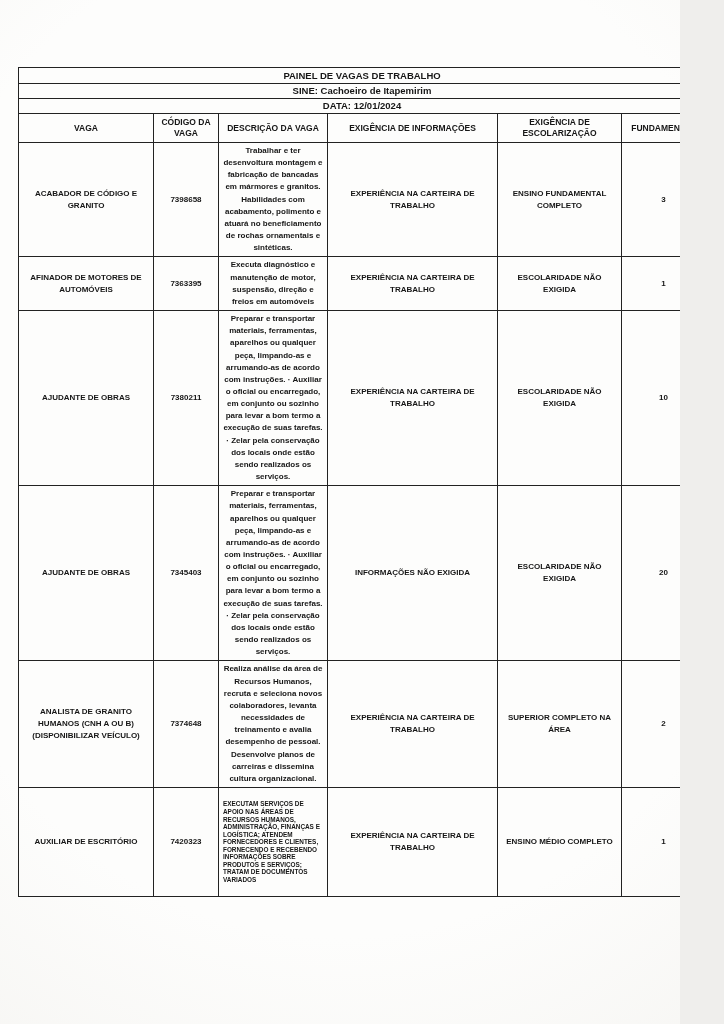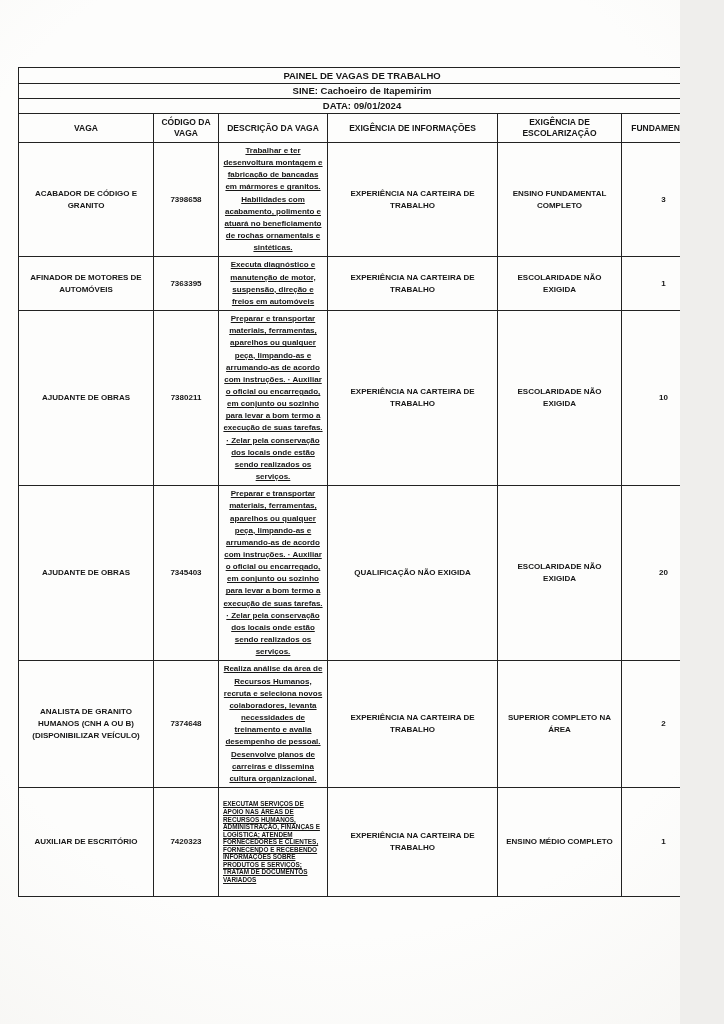--- a/index.html
+++ b/index.html
@@ -47,21 +47,21 @@
     font-size:8.5px;
     line-height:1.25;
     height:26px;
   }
   .cell{
     font-size:8px;
     text-align:center;
     vertical-align:middle;
     line-height:1.5;
   }
-  .cell.descricao{line-height:1.52;padding:2px 4px;text-decoration:underline;}
+  .cell.descricao{line-height:1.52;padding:2px 4px;}
   .cell.descricao.small{
     font-size:6.4px;
     text-align:left;
     line-height:1.18;
     letter-spacing:0;
   }
 </style>
 </head>
 <body>
 
@@ -76,21 +76,21 @@
       <col style="width:84px">
     </colgroup>
     <tbody>
       <tr>
         <td colspan="6" class="title-cell">PAINEL DE VAGAS DE TRABALHO</td>
       </tr>
       <tr>
         <td colspan="6" class="meta-cell">SINE: Cachoeiro de Itapemirim</td>
       </tr>
       <tr>
-        <td colspan="6" class="meta-cell">DATA: 09/01/2024</td>
+        <td colspan="6" class="meta-cell">DATA: 12/01/2024</td>
       </tr>
       <tr id="header-row">
           <td class="header-cell">VAGA</td>
           <td class="header-cell">CÓDIGO DA VAGA</td>
           <td class="header-cell">DESCRIÇÃO DA VAGA</td>
           <td class="header-cell">EXIGÊNCIA DE INFORMAÇÕES</td>
           <td class="header-cell">EXIGÊNCIA DE ESCOLARIZAÇÃO</td>
           <td class="header-cell">FUNDAMENTAL</td>
         </tr>
     </tbody>
@@ -116,21 +116,21 @@
           <td class="cell codigo">7380211</td>
           <td class="cell descricao">Preparar e transportar materiais, ferramentas, aparelhos ou qualquer peça, limpando-as e arrumando-as de acordo com instruções. · Auxiliar o oficial ou encarregado, em conjunto ou sozinho para levar a bom termo a execução de suas tarefas. · Zelar pela conservação dos locais onde estão sendo realizados os serviços.</td>
           <td class="cell qualificacao">EXPERIÊNCIA NA CARTEIRA DE TRABALHO</td>
           <td class="cell escolarizacao">ESCOLARIDADE NÃO EXIGIDA</td>
           <td class="cell quantidade">10</td>
         </tr>
         <tr style="height: 161px;">
           <td class="cell vaga">AJUDANTE DE OBRAS</td>
           <td class="cell codigo">7345403</td>
           <td class="cell descricao">Preparar e transportar materiais, ferramentas, aparelhos ou qualquer peça, limpando-as e arrumando-as de acordo com instruções. · Auxiliar o oficial ou encarregado, em conjunto ou sozinho para levar a bom termo a execução de suas tarefas. · Zelar pela conservação dos locais onde estão sendo realizados os serviços.</td>
-          <td class="cell qualificacao">QUALIFICAÇÃO NÃO EXIGIDA</td>
+          <td class="cell qualificacao">INFORMAÇÕES NÃO EXIGIDA</td>
           <td class="cell escolarizacao">ESCOLARIDADE NÃO EXIGIDA</td>
           <td class="cell quantidade">20</td>
         </tr>
         <tr style="height: 125px;">
           <td class="cell vaga">ANALISTA DE GRANITO HUMANOS (CNH A OU B) (DISPONIBILIZAR VEÍCULO)</td>
           <td class="cell codigo">7374648</td>
           <td class="cell descricao">Realiza análise da área de Recursos Humanos, recruta e seleciona novos colaboradores, levanta necessidades de treinamento e avalia desempenho de pessoal. Desenvolve planos de carreiras e dissemina cultura organizacional.</td>
           <td class="cell qualificacao">EXPERIÊNCIA NA CARTEIRA DE TRABALHO</td>
           <td class="cell escolarizacao">SUPERIOR COMPLETO NA ÁREA</td>
           <td class="cell quantidade">2</td>

